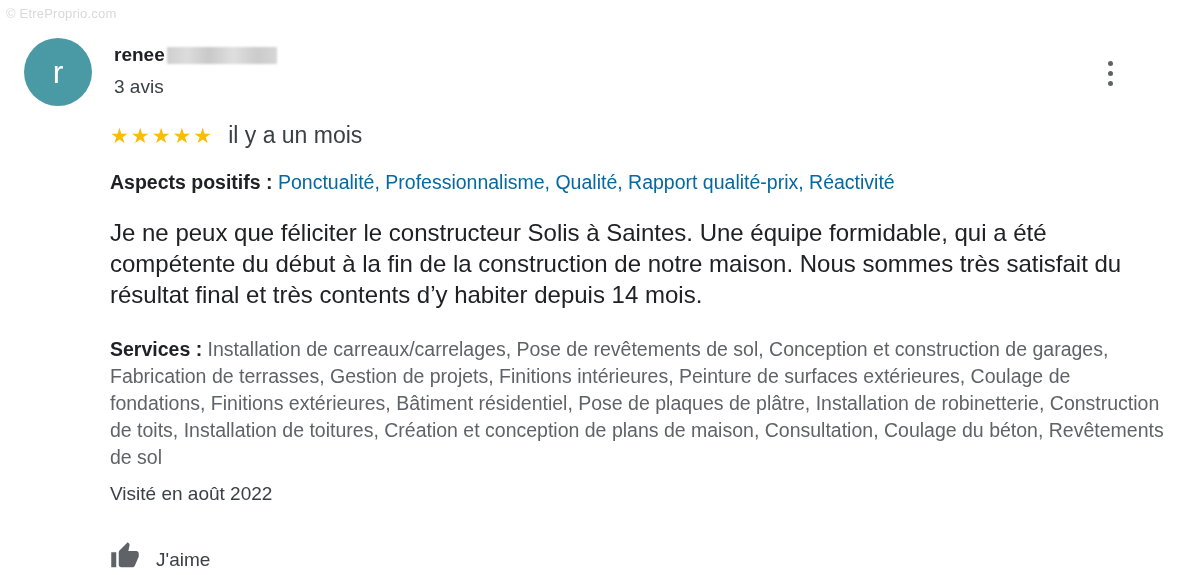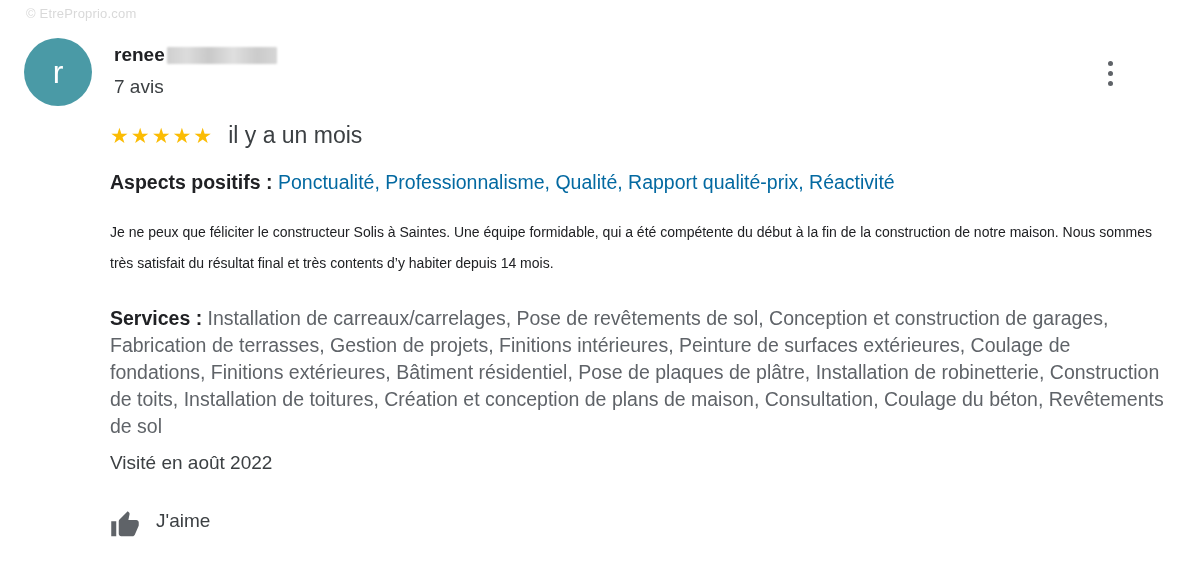--- a/index.html
+++ b/index.html
@@ -12,21 +12,21 @@
     height: 575px;
     font-family: "Liberation Sans", sans-serif;
     color: #202124;
     position: relative;
     overflow: hidden;
   }
 
   .watermark {
     position: absolute;
     top: 6px;
-    left: 26px;
+    left: 6px;
     font-size: 13px;
     color: #d9d9d9;
     letter-spacing: 0.2px;
     user-select: none;
   }
 
   .review {
     position: absolute;
     top: 38px;
     left: 0;
@@ -136,21 +136,21 @@
   .aspects .label {
     font-weight: bold;
     color: #202124;
   }
   .aspects .values {
     color: #0369a1;
   }
 
   .review-text {
     margin-top: 22px;
-    font-size: 14px;
+    font-size: 24px;
     line-height: 31px;
     color: #202124;
     max-width: 1060px;
   }
 
   .services {
     margin-top: 26px;
     font-size: 19.5px;
     line-height: 27px;
     max-width: 1060px;
@@ -166,21 +166,21 @@
 
   .visited {
     font-size: 19px;
     color: #3c4043;
     margin-top: 9px;
     line-height: 27px;
   }
 
   .like-row {
     display: flex;
-    align-items: flex-start;
+    align-items: flex-end;
     margin-top: 34px;
     cursor: pointer;
     width: 150px;
   }
   .thumb-icon {
     width: 30px;
     height: 30px;
     display: block;
   }
   .like-label {
@@ -197,21 +197,21 @@
 <div class="review">
 
   <div class="header-row">
     <div class="avatar">r</div>
 
     <div class="identity">
       <div class="name-line">
         <span>renee</span>
         <span class="name-redaction"></span>
       </div>
-      <div class="review-count">7 avis</div>
+      <div class="review-count">3 avis</div>
     </div>
 
     <div class="menu-button">
       <span></span>
       <span></span>
       <span></span>
     </div>
   </div>
 
   <div class="body">

